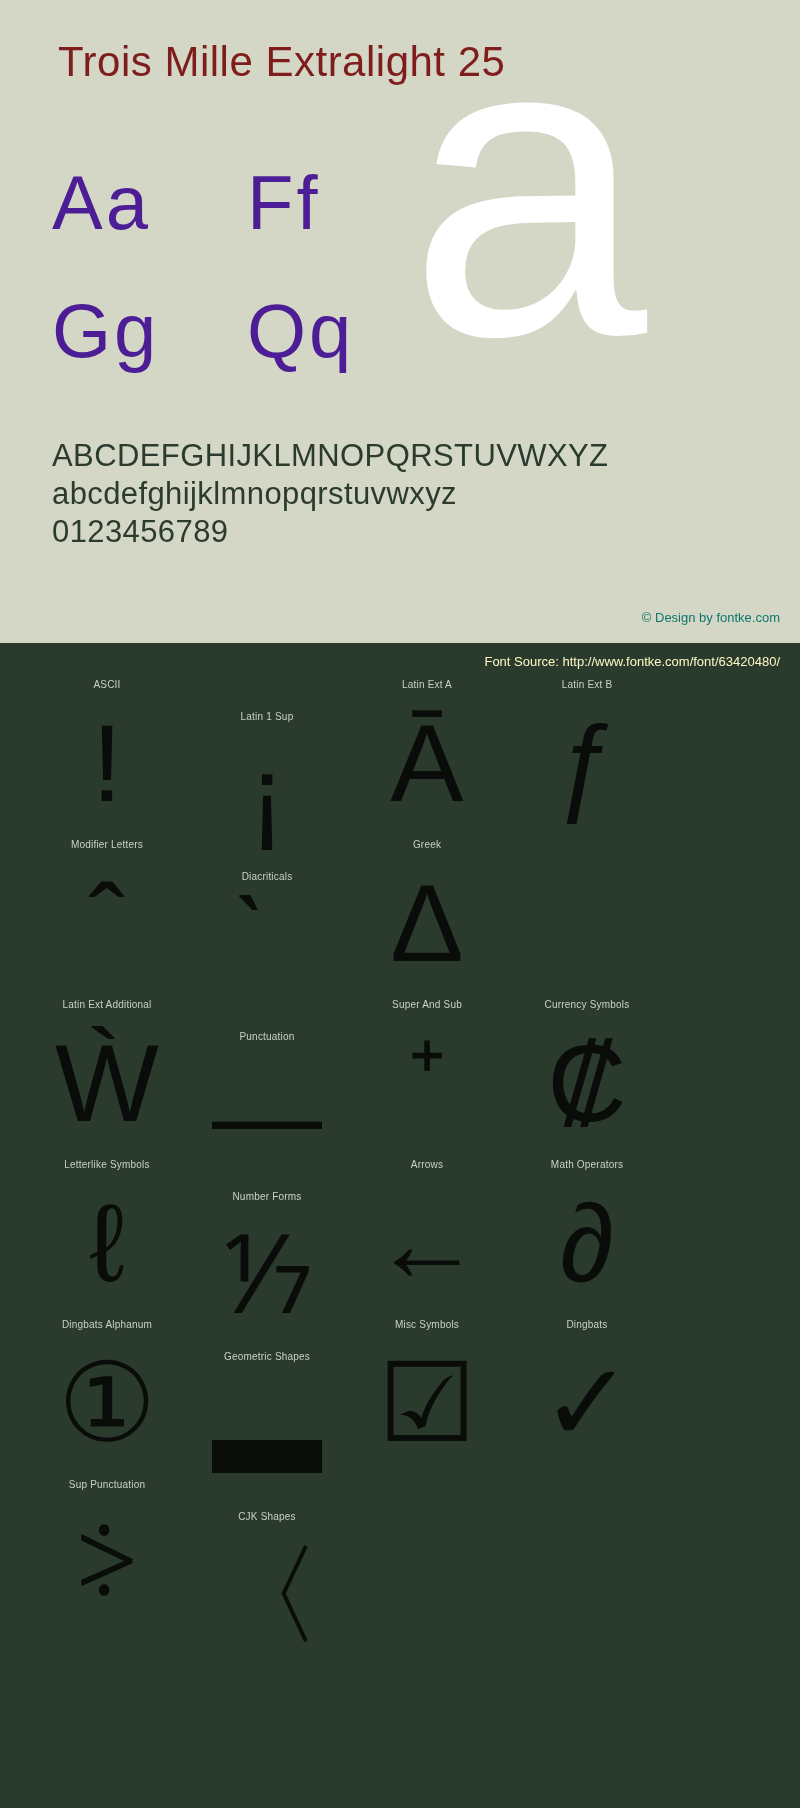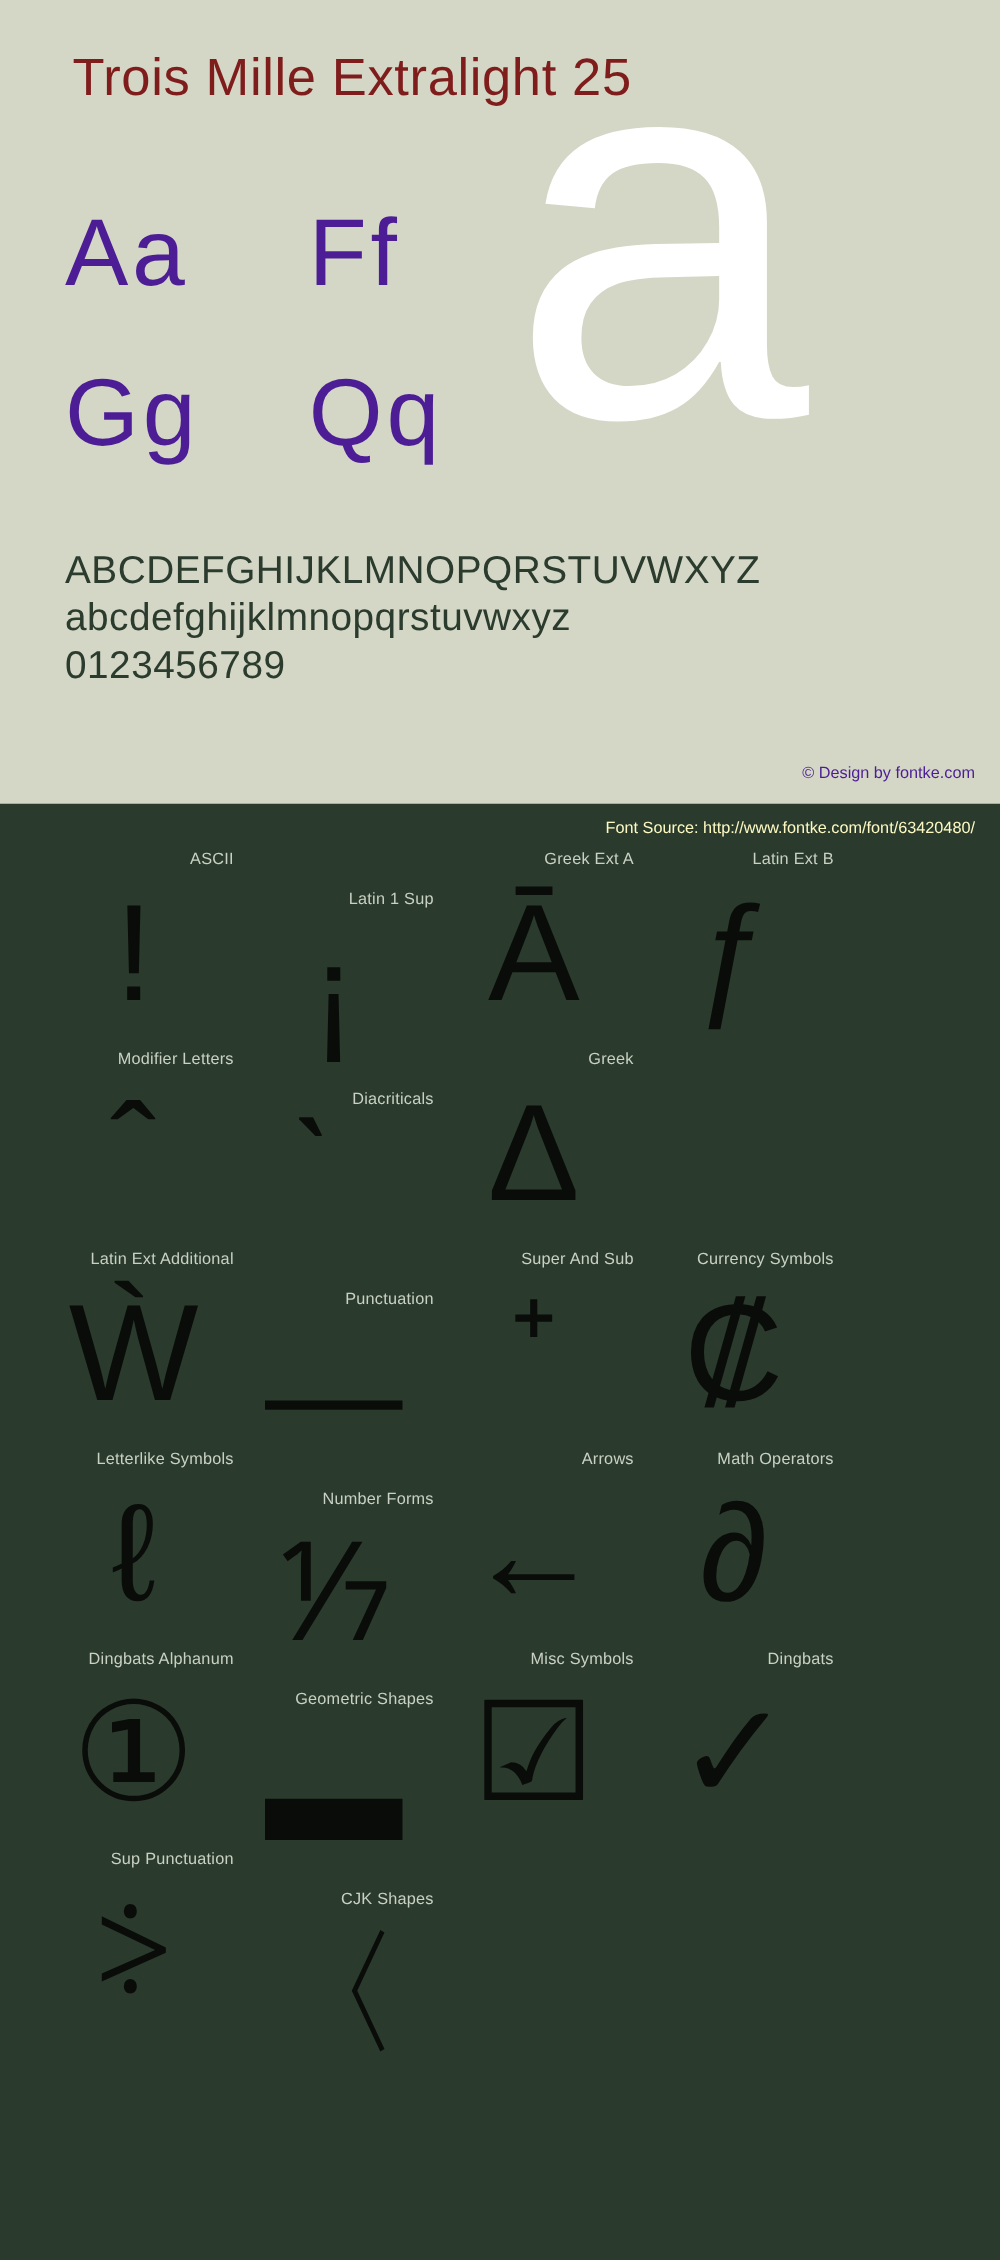--- a/index.html
+++ b/index.html
@@ -100,21 +100,21 @@
     font-weight: 400;
     white-space: nowrap;
     font-family: "Liberation Sans", sans-serif;
   }
 
   .credit {
     position: absolute;
     right: 20px;
     top: 610px;
     font-size: 13px;
-    color: #4c1d95;
+    color: #0f766e;
     white-space: nowrap;
   }
 
   
   .dark-section {
     position: absolute;
     left: 0;
     top: 643px;
     width: 800px;
     height: 1165px;
@@ -148,25 +148,24 @@
     top: 0;
     width: 160px;
     height: 160px;
     text-align: center;
   }
   .block-label {
     position: absolute;
     left: 0;
     top: 0;
     width: 160px;
-    font-size: 13px;
+    font-size: 10px;
     color: #c9d0c4;
     letter-spacing: 0.2px;
     white-space: nowrap;
-    text-align: right;
   }
   .block-glyph {
     position: absolute;
     left: 0;
     top: 14px;
     width: 160px;
     height: 140px;
     font-size: 110px;
     line-height: 140px;
     color: #0a0c09;
@@ -221,21 +220,21 @@
       <div class="block-row">
         <div class="block-cell c0">
           <div class="block-label">ASCII</div>
           <div class="block-glyph">!</div>
         </div>
         <div class="block-cell c1">
           <div class="block-label">Latin 1 Sup</div>
           <div class="block-glyph">¡</div>
         </div>
         <div class="block-cell c2">
-          <div class="block-label">Greek Ext A</div>
+          <div class="block-label">Latin Ext A</div>
           <div class="block-glyph">Ā</div>
         </div>
         <div class="block-cell c3">
           <div class="block-label">Latin Ext B</div>
           <div class="block-glyph">ƒ</div>
         </div>
       </div>
 
       <div class="block-row">
         <div class="block-cell c0">

